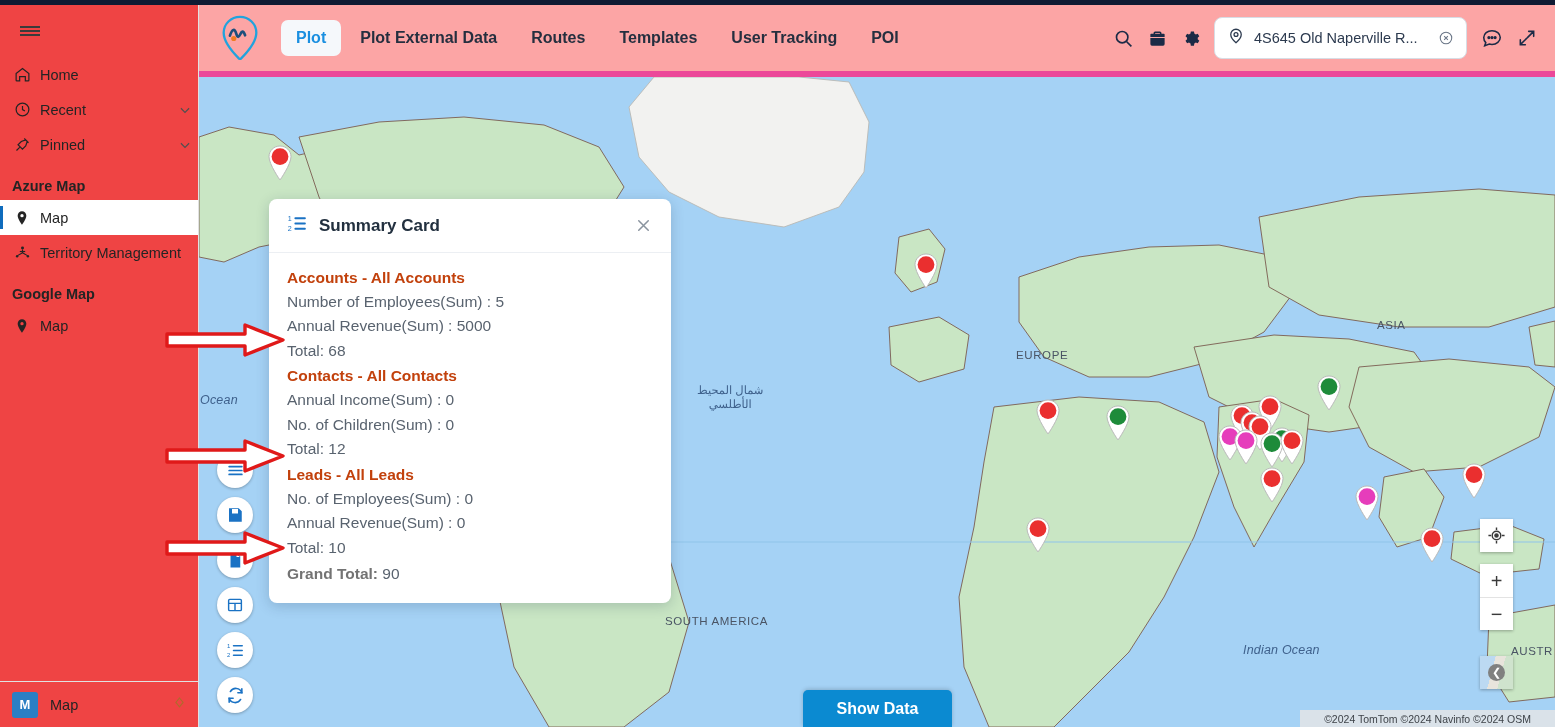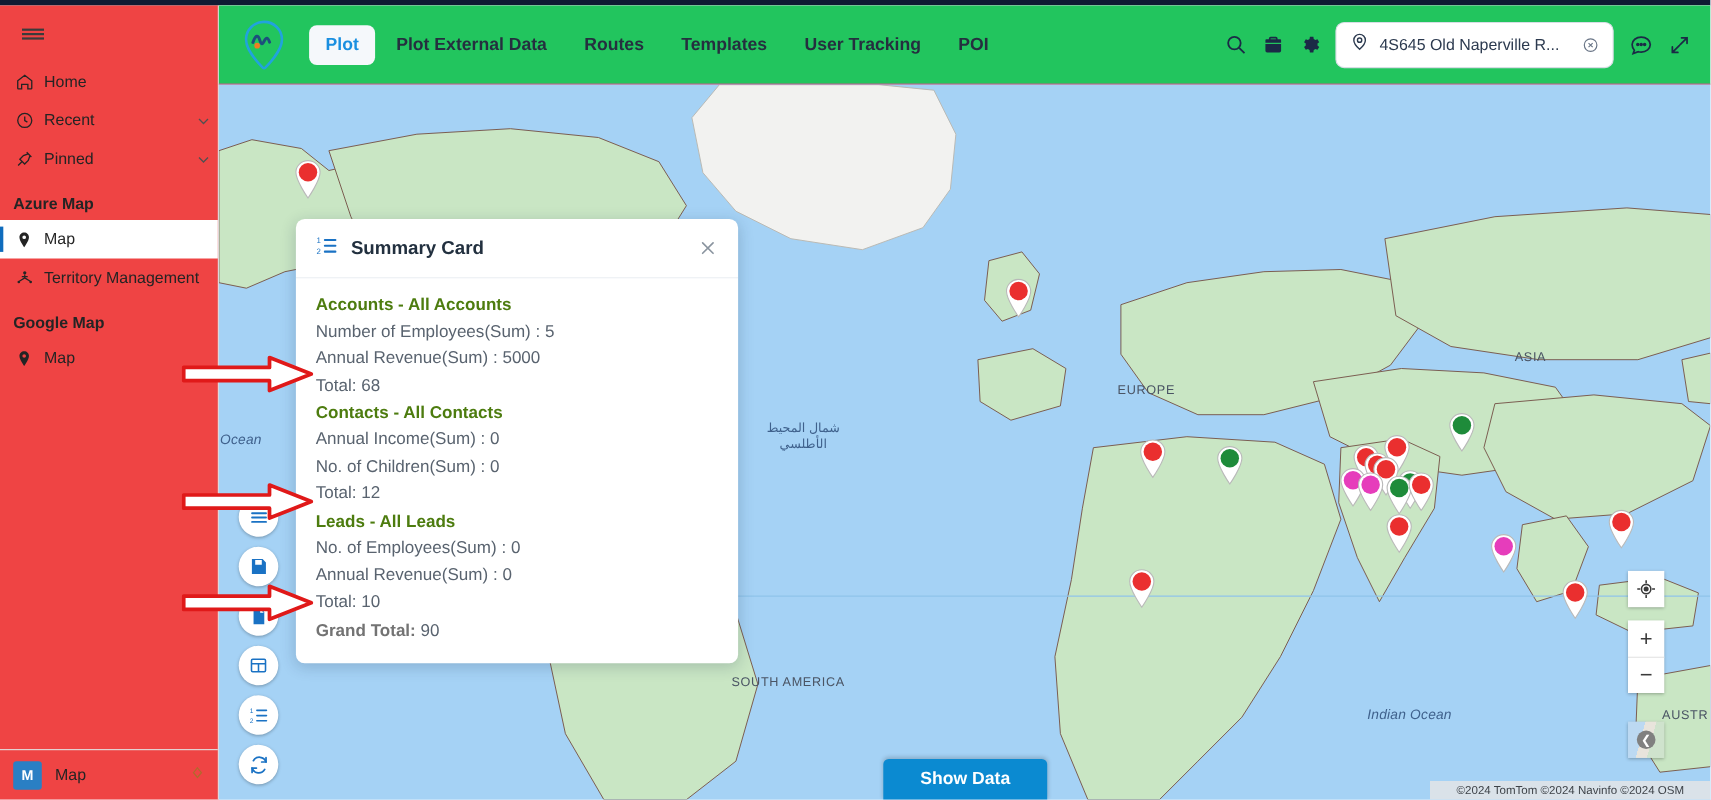--- a/index.html
+++ b/index.html
@@ -62,22 +62,22 @@
   .side-footer .updown { color:#8a5a2b; font-size: 13px; line-height: 1; }
 
   
   .main {
     position: absolute; top: 5px; left: 199px;
     width: 1356px; height: 722px; background: #fff;
   }
 
   
   .header {
-    height: 72px; display: flex; align-items: center; background:#22c55e;
-    border-bottom: 1px solid #ec4899;
+    height: 72px; display: flex; align-items: center; background:#fca5a5;
+    border-bottom: 6px solid #ec4899;
   }
   .brand { width: 82px; display:flex; align-items:center; justify-content:center; }
   .tabs { display:flex; align-items:center; gap: 4px; }
   .tab {
     padding: 9px 15px; border-radius: 7px; font-size: 16px; font-weight: 700;
     color: #252f3f; cursor: pointer; white-space: nowrap;
   }
   .tab.active { color: #1a8fe0; background: #f5f8fb; }
   .header-right {
     margin-left: auto; display:flex; align-items:center; gap: 14px; padding-right: 18px;
@@ -165,21 +165,21 @@
     overflow: hidden;
   }
   .sc-head {
     height: 54px; display:flex; align-items:center; gap: 11px;
     padding: 0 18px; border-bottom: 1px solid #eceff3;
   }
   .sc-head .t { font-size: 17px; font-weight: 700; color:#22303f; flex:1; }
   .sc-close { color:#8a949f; cursor:pointer; display:flex; font-size: 0; }
   .sc-body { padding: 12px 18px 16px 18px; }
   .sc-grp-title {
-    font-size: 15.5px; font-weight: 700; color: #4d7c0f; margin: 4px 0 3px;
+    font-size: 15.5px; font-weight: 700; color: #c2410c; margin: 4px 0 3px;
   }
   .sc-row { font-size: 15.5px; color:#59636f; line-height: 1.58; }
   .sc-total { font-size: 15.5px; color:#59636f; line-height: 1.58; }
   .sc-grand { font-size: 15.5px; color:#59636f; line-height: 1.6; margin-top: 2px; }
   .sc-grand b { color:#737373; font-weight:700; }
 
   
   .ann { position:absolute; z-index: 12; pointer-events:none; }
 </style>
 </head>

